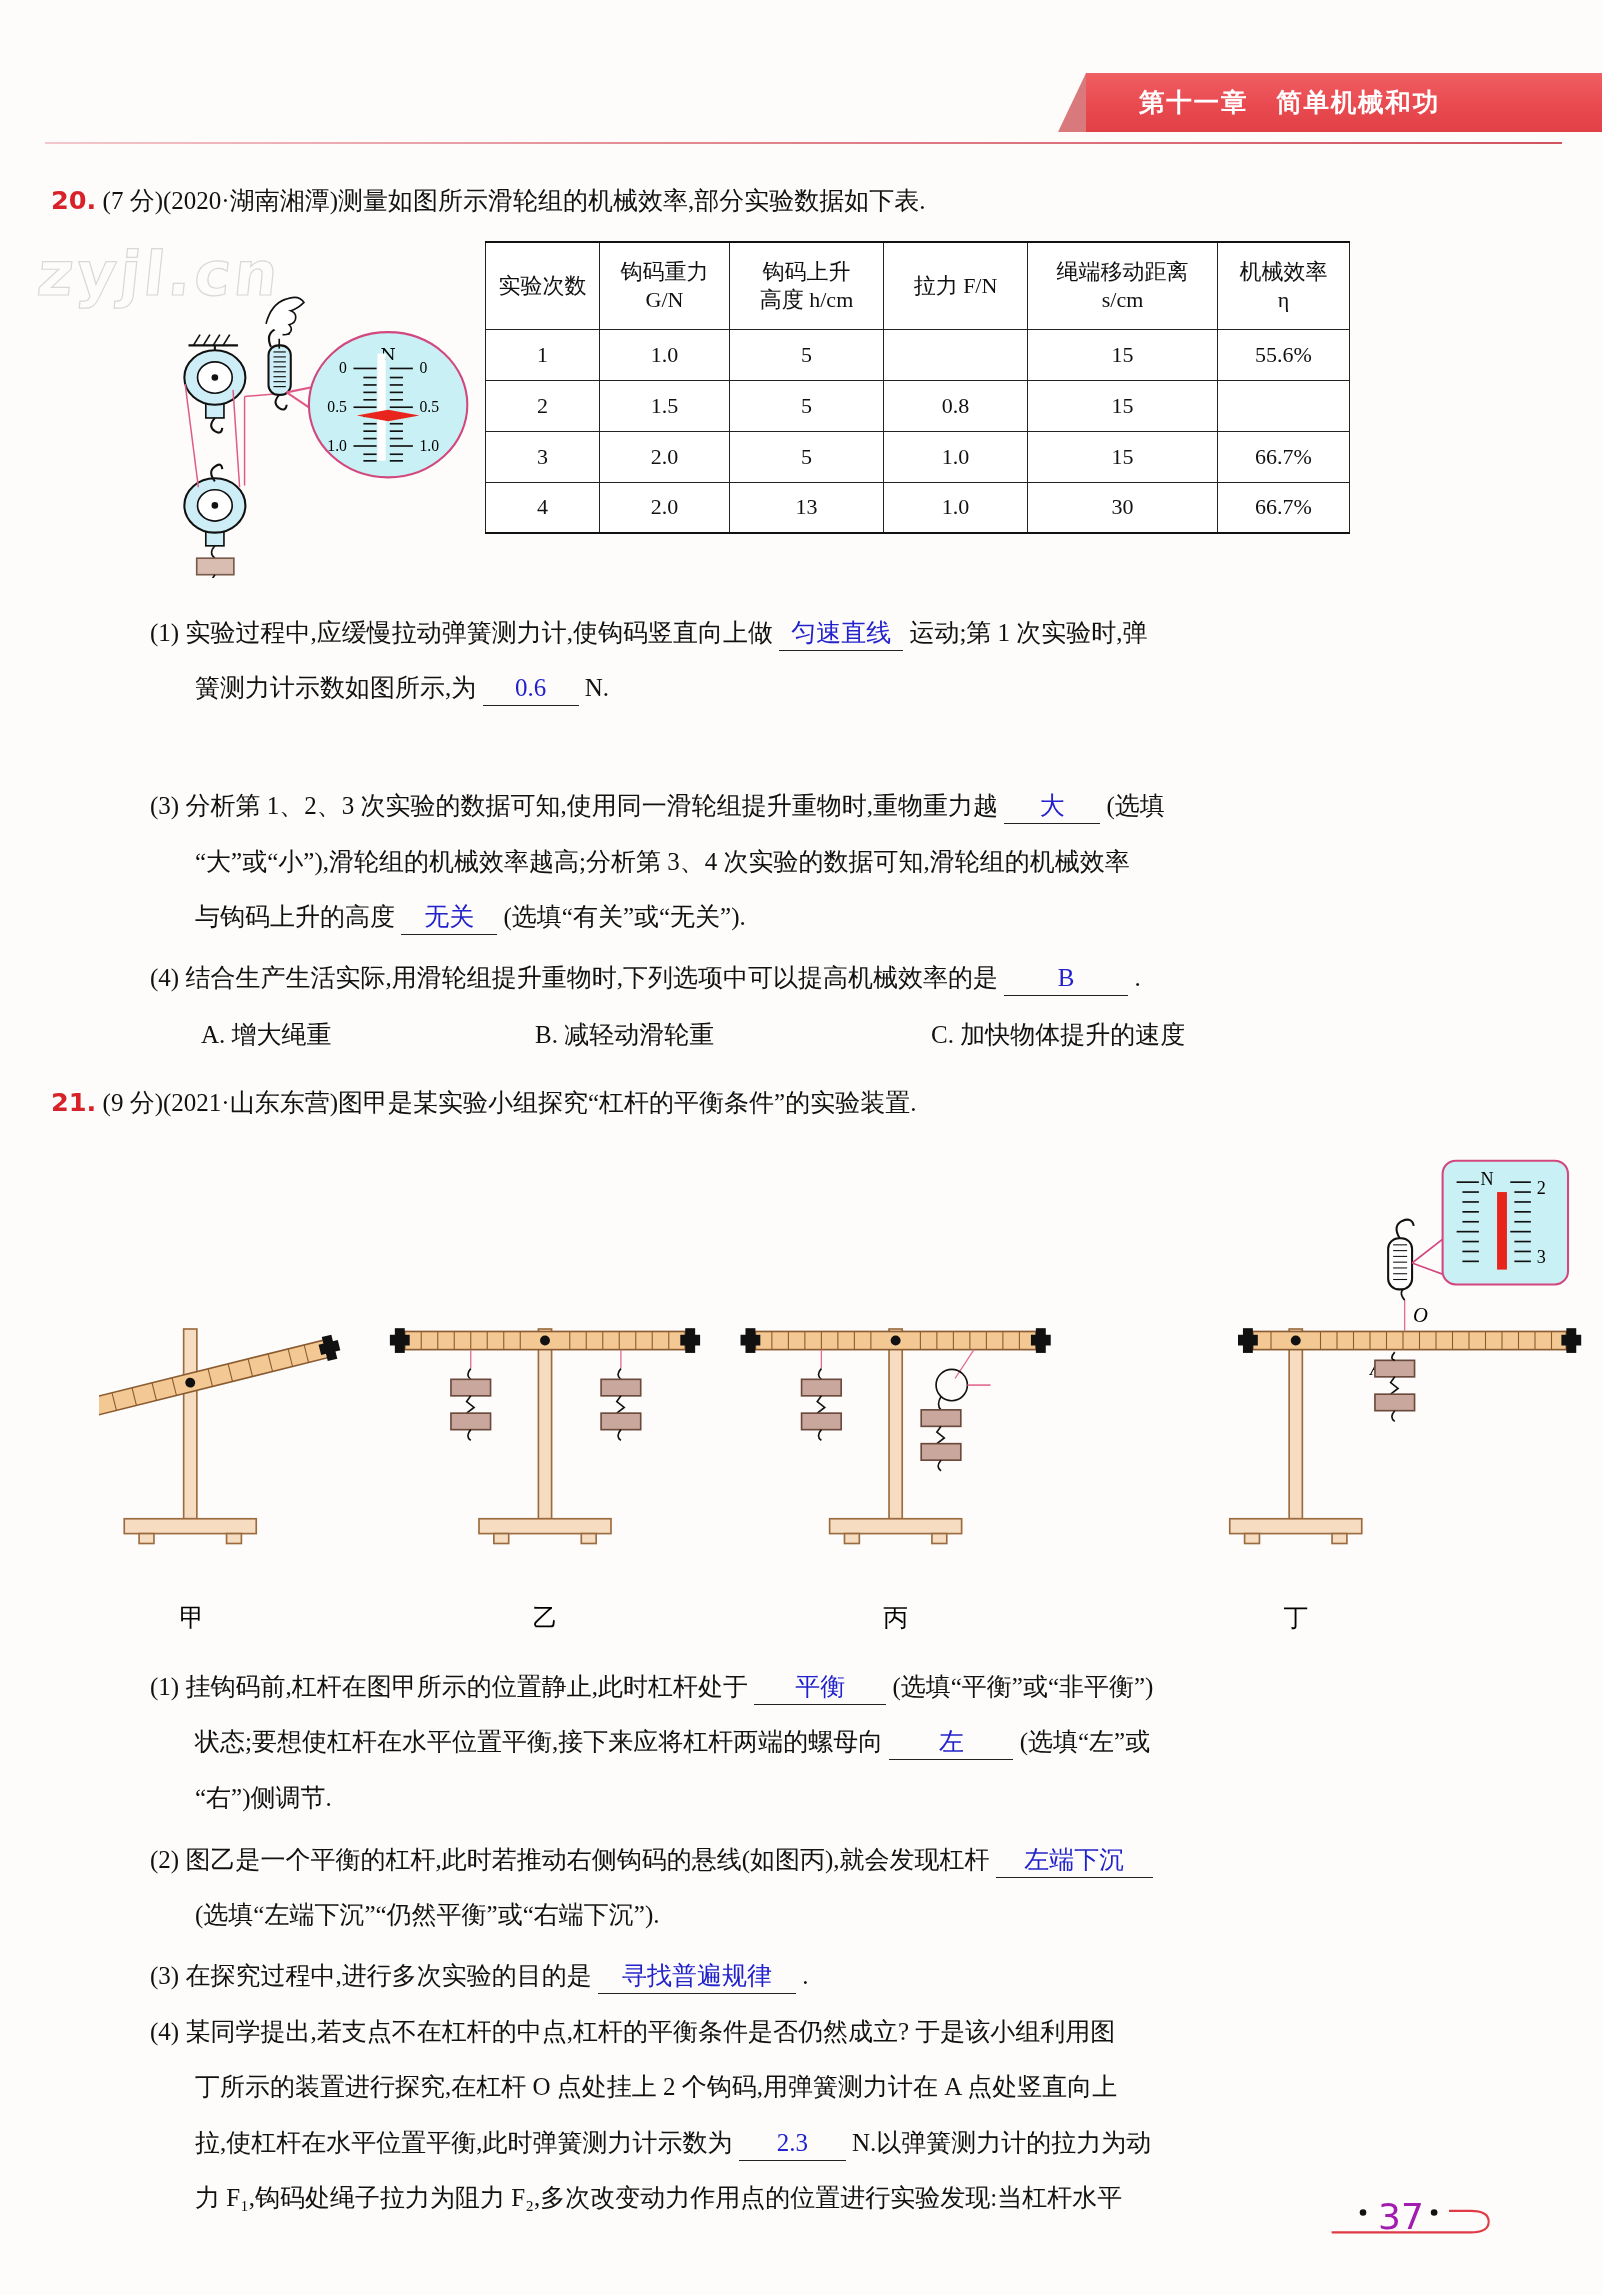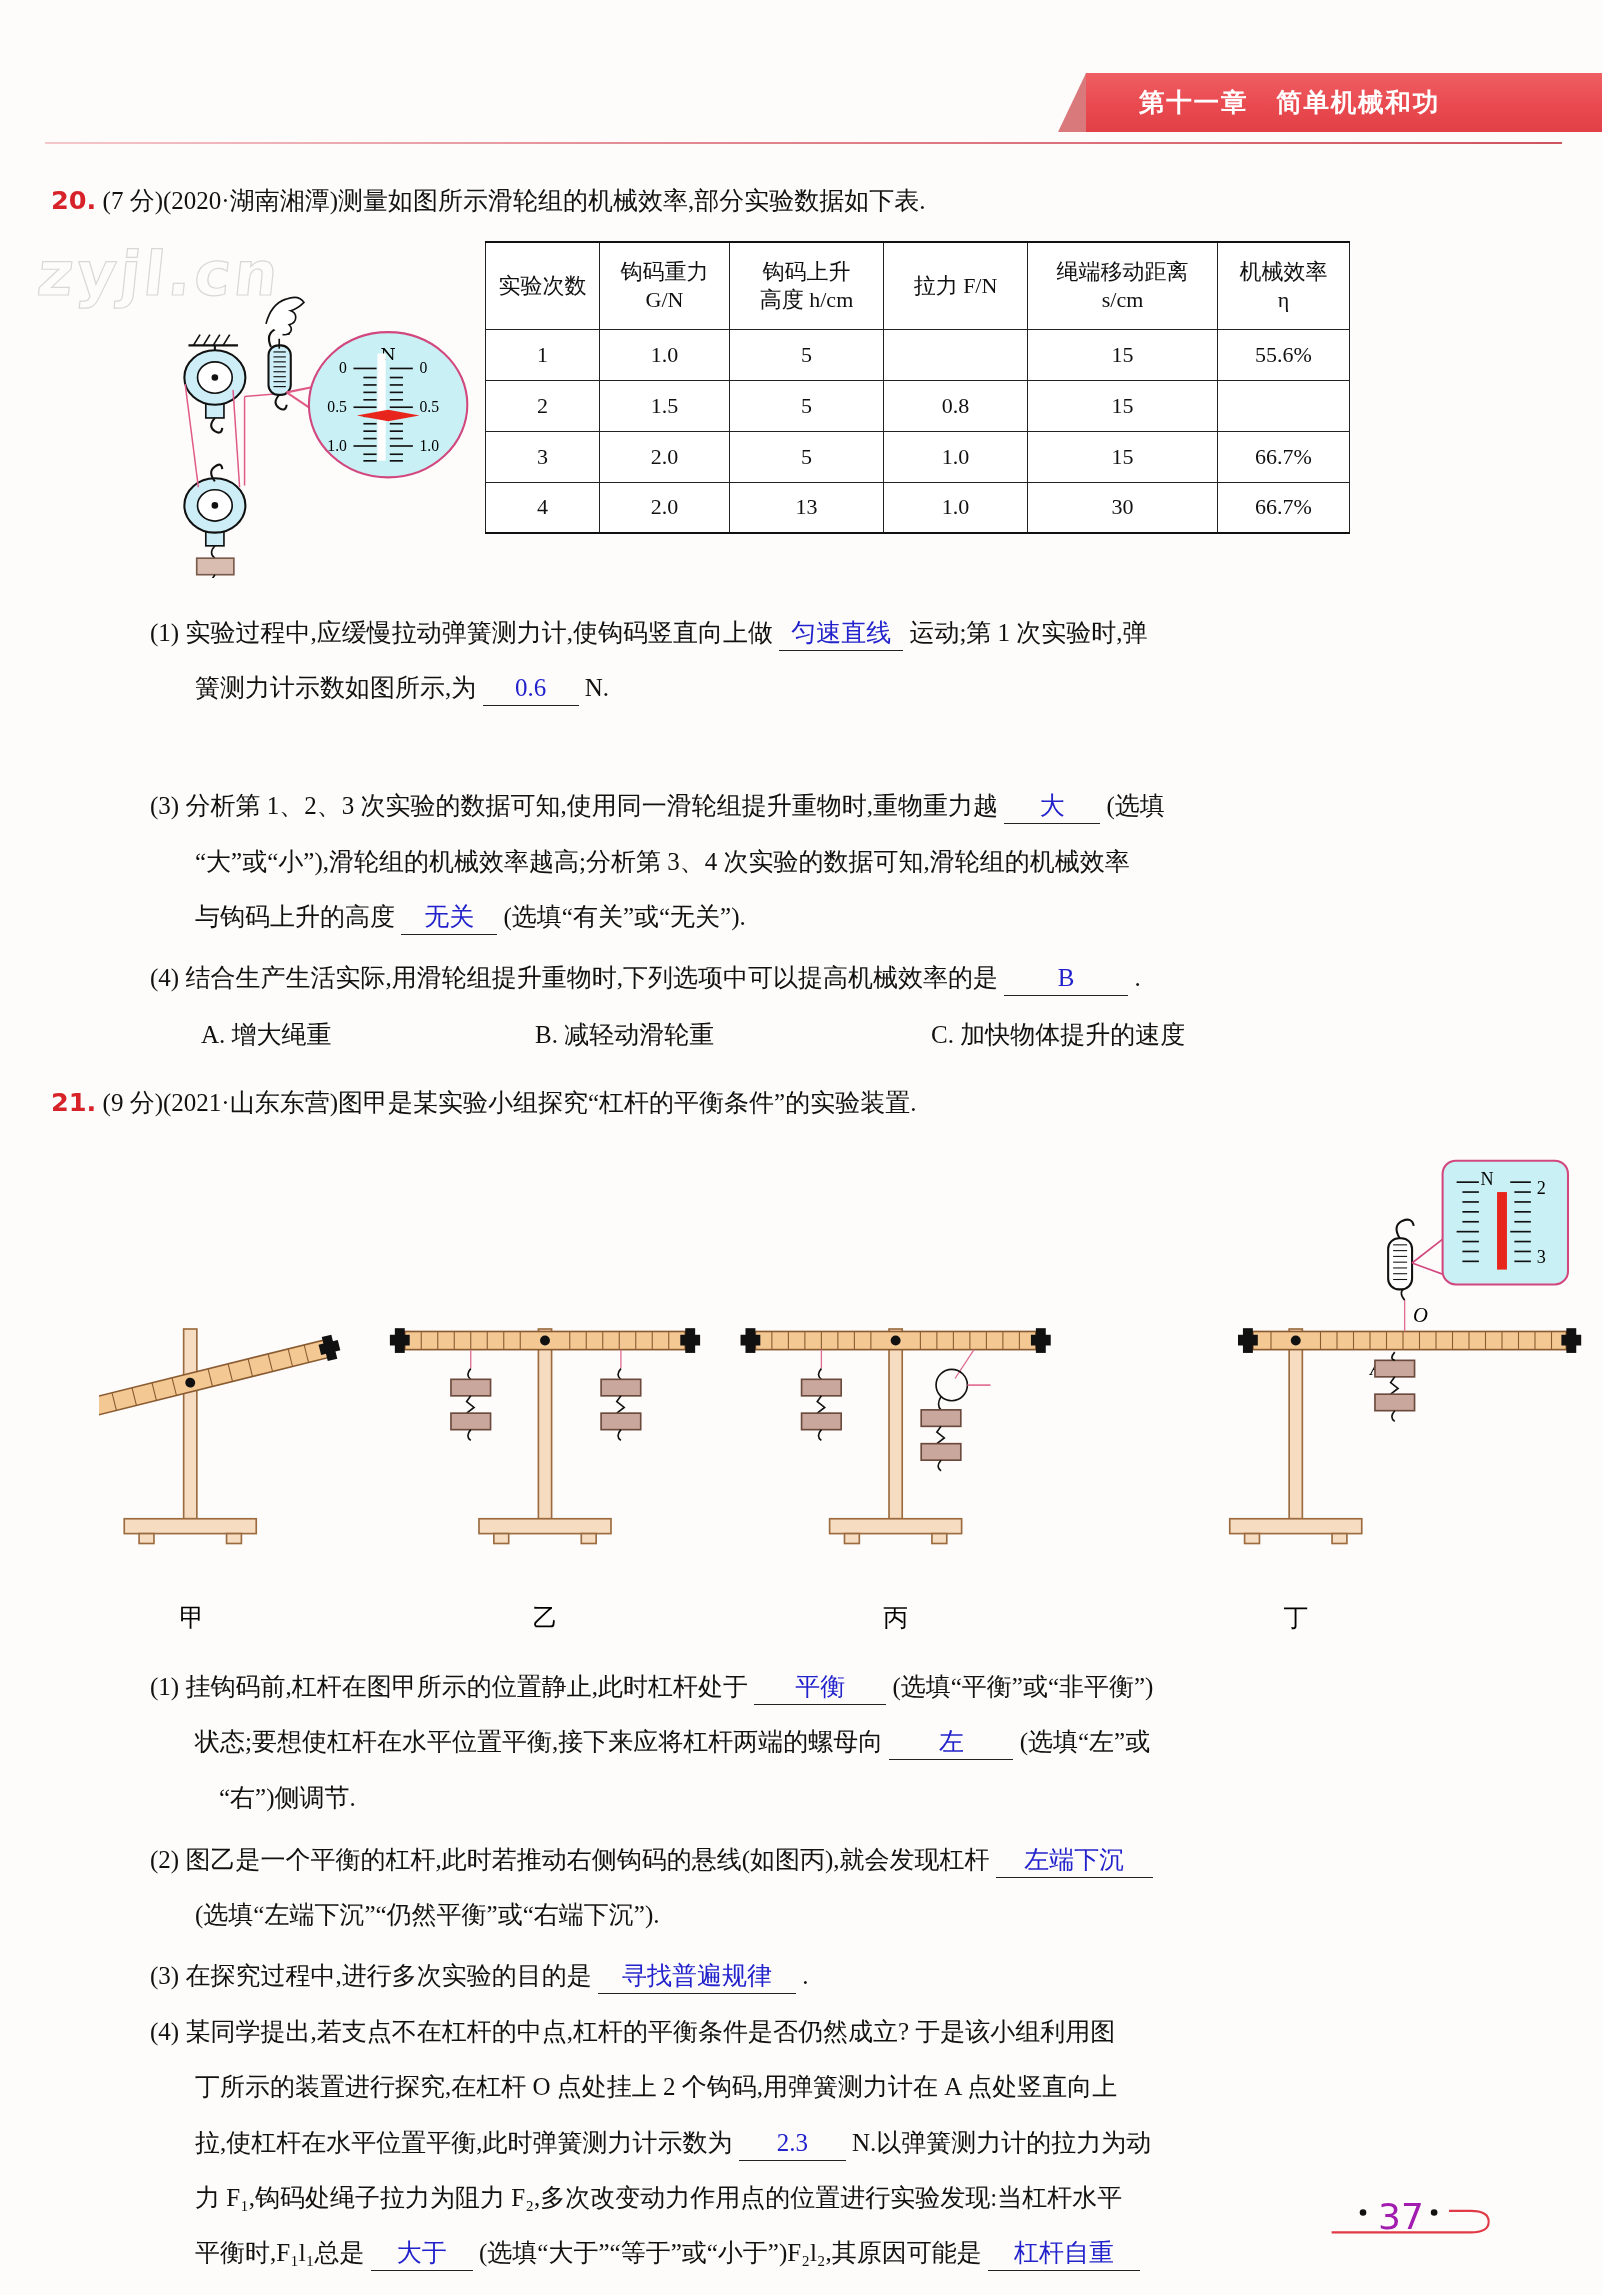--- a/index.html
+++ b/index.html
@@ -508,21 +508,21 @@
 <div class="qline" style="left:150px; top:1669px;">
   <span>(1) 挂钩码前,杠杆在图甲所示的位置静止,此时杠杆处于</span>
   <span class="blank" style="width:132px">平衡</span>
   <span>(选填“平衡”或“非平衡”)</span>
 </div>
 <div class="qline" style="left:195px; top:1724px;">
   <span>状态;要想使杠杆在水平位置平衡,接下来应将杠杆两端的螺母向</span>
   <span class="blank" style="width:124px">左</span>
   <span>(选填“左”或</span>
 </div>
-<div class="qline" style="left:195px; top:1780px;margin-left:24px;">
+<div class="qline" style="left:195px; top:1780px;">
   <span>“右”)侧调节.</span>
 </div>
 
 <div class="qline" style="left:150px; top:1842px;">
   <span>(2) 图乙是一个平衡的杠杆,此时若推动右侧钩码的悬线(如图丙),就会发现杠杆</span>
   <span class="blank" style="width:157px">左端下沉</span>
 </div>
 <div class="qline" style="left:195px; top:1897px;">
   <span>(选填“左端下沉”“仍然平衡”或“右端下沉”).</span>
 </div>
@@ -539,26 +539,20 @@
 <div class="qline" style="left:195px; top:2069px;">
   <span>丁所示的装置进行探究,在杠杆 O 点处挂上 2 个钩码,用弹簧测力计在 A 点处竖直向上</span>
 </div>
 <div class="qline" style="left:195px; top:2125px;">
   <span>拉,使杠杆在水平位置平衡,此时弹簧测力计示数为</span>
   <span class="blank" style="width:107px">2.3</span>
   <span>N.以弹簧测力计的拉力为动</span>
 </div>
 <div class="qline" style="left:195px; top:2180px;">
   <span>力 F₁,钩码处绳子拉力为阻力 F₂,多次改变动力作用点的位置进行实验发现:当杠杆水平</span>
-</div>
-<div class="qline" style="left:195px; top:2235px;">
-  <span>平衡时,F₁l₁总是</span>
-  <span class="blank" style="width:102px">大于</span>
-  <span>(选填“大于”“等于”或“小于”)F₂l₂,其原因可能是</span>
-  <span class="blank" style="width:152px">杠杆自重</span>
 </div>
 <div class="qline" style="left:195px; top:2291px;">
   <span class="blank" style="width:264px">对杠杆平衡有影响</span>
   <span>.</span>
 </div>
 
 <div class="pgnum">
   <svg width="248" height="58" viewBox="0 0 300 70">
     <path d="M8 50 L176 50 q22 0 22 -13 q0 -13 -22 -13 L150 24" fill="none" stroke="#e03a46" stroke-width="2.5"></path>
     <circle cx="46" cy="26" r="4" fill="#111"></circle>

